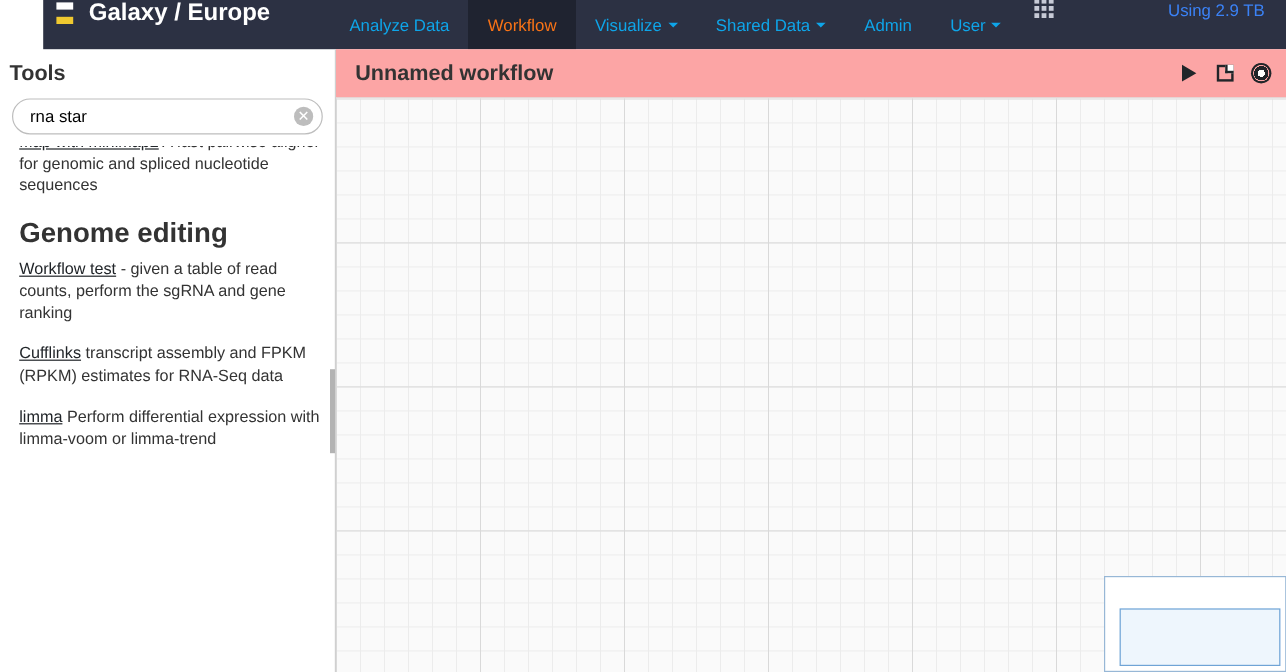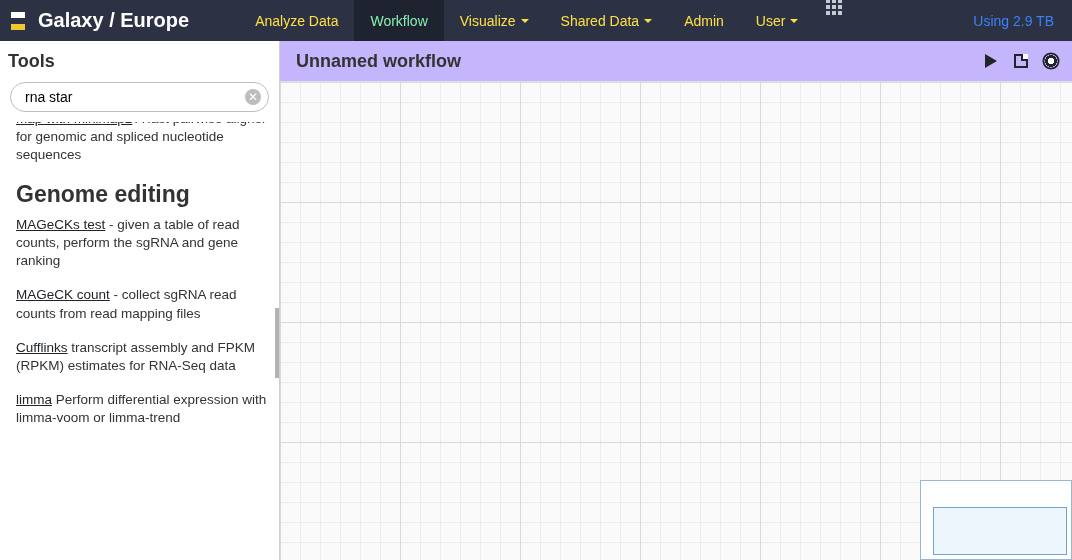--- a/index.html
+++ b/index.html
@@ -1,47 +1,47 @@
 <!DOCTYPE html>
 <html><head>
 <meta charset="utf-8">
 <style>
 * { box-sizing: border-box; margin: 0; padding: 0; }
 body { font-family: Arial, Helvetica, sans-serif; font-size: 14px; color: #333; width: 1072px; height: 560px; overflow: hidden; background: #fff; }
 
-.topbar { height: 41px; background: #2c3143; display: flex; align-items: center; color: #fff; padding: 0 0 0 8px; }
+.topbar { height: 41px; background: #2c3143; display: flex; align-items: flex-start; color: #fff; padding: 0 0 0 8px; margin-left: 36px; }
 .logo { width: 22px; height: 22px; display: inline-block; margin-right: 8px; position: relative; }
 .logo::before { content: ""; position: absolute; left: 3px; top: 2px; width: 14px; height: 6px; background: #fff; }
 .logo::after { content: ""; position: absolute; left: 3px; bottom: 2px; width: 14px; height: 6px; background: #f0c930; }
 .brand { font-weight: 700; font-size: 20px; white-space: nowrap; }
 
 .nav { display: flex; margin-left: 50px; height: 100%; align-items: stretch; }
-.nav-item { display: flex; align-items: center; padding: 0 16px; color: #fde047; font-size: 14px; cursor: pointer; }
-.nav-item.active { background: #1f2330; color: #86efac; }
+.nav-item { display: flex; align-items: center; padding: 0 16px; color: #0ea5e9; font-size: 14px; cursor: pointer; }
+.nav-item.active { background: #1f2330; color: #f97316; }
 .caret { width: 0; height: 0; border-left: 4px solid transparent; border-right: 4px solid transparent; border-top: 4px solid currentColor; margin-left: 5px; display: inline-block; }
 .grid-icon { display: flex; flex-wrap: wrap; width: 18px; height: 14px; gap: 2px; margin-left: 12px; align-content: center; }
 .grid-icon span { width: 4px; height: 4px; background: #c7cad6; }
 .usage { margin-left: auto; margin-right: 18px; color: #3b82f6; font-size: 14px; }
 
 .content { display: flex; height: calc(560px - 41px); }
 
 .sidebar { width: 280px; border-right: 1px solid #d0d0d0; display: flex; flex-direction: column; }
 .sidebar-head { padding: 10px 10px 4px 8px; font-size: 18px; font-weight: 700; }
 .search-wrap { padding: 6px 10px 10px 10px; }
 .search { position: relative; }
 .search input { width: 100%; height: 30px; border: 1px solid #bdbdbd; border-radius: 15px; padding: 4px 34px 4px 14px; font-size: 14px; outline: none; }
 .search .clear { position: absolute; right: 8px; top: 50%; transform: translateY(-50%); width: 16px; height: 16px; border-radius: 50%; background: #bdbdbd; color: #fff; font-size: 12px; line-height: 16px; text-align: center; cursor: pointer; }
 .tool-list { flex: 1; overflow-y: hidden; padding: 0 10px 10px 16px; position: relative; }
 .section { font-size: 23px; font-weight: 700; margin: 14px 0 8px 0; }
 .tool { margin: 8px 0 16px 0; line-height: 1.35; font-size: 13.5px; }
 .tool a { color: #212529; text-decoration: underline; }
 .sidebar-scroll-marker { position: absolute; right: -2px; top: 186px; width: 6px; height: 70px; background: #b3b3b3; }
 
 .canvas-area { flex: 1; display: flex; flex-direction: column; position: relative; }
-.canvas-head { height: 41px; display: flex; align-items: center; padding: 0 12px 0 16px; border-bottom: 1px solid #e0e0e0; background: #c4b5fd; }
+.canvas-head { height: 41px; display: flex; align-items: center; padding: 0 12px 0 16px; border-bottom: 1px solid #e0e0e0; background: #fca5a5; }
 .canvas-title { font-size: 18px; font-weight: 700; }
 .canvas-actions { margin-left: auto; display: flex; gap: 12px; }
 .action-icon { width: 18px; height: 18px; cursor: pointer; display: flex; align-items: center; justify-content: center; }
 .play { width: 0; height: 0; border-top: 7px solid transparent; border-bottom: 7px solid transparent; border-left: 12px solid #212529; }
 .floppy { width: 14px; height: 14px; border: 2px solid #212529; position: relative; }
 .floppy::before { content: ""; position: absolute; top: -2px; right: -2px; width: 5px; height: 5px; background: #fff; border-left: 2px solid #212529; border-bottom: 2px solid #212529; }
 .gear { width: 14px; height: 14px; border-radius: 50%; background: radial-gradient(circle, #fff 3px, #212529 3px, #212529 6px, transparent 6px); box-shadow: 0 -2px 0 -0.5px #212529, 0 2px 0 -0.5px #212529, -2px 0 0 -0.5px #212529, 2px 0 0 -0.5px #212529, 1.5px 1.5px 0 -0.5px #212529, -1.5px 1.5px 0 -0.5px #212529, 1.5px -1.5px 0 -0.5px #212529, -1.5px -1.5px 0 -0.5px #212529; }
 
 .grid-canvas {
   flex: 1;
@@ -106,22 +106,21 @@
     <div class="search-wrap">
       <div class="search">
         <input type="text" value="rna star" style="">
         <span class="clear">✕</span>
       </div>
     </div>
     <div class="tool-list">
       <div class="tool" style="margin-top:-12px"><a>Map with minimap2</a><span> A fast pairwise aligner for genomic and spliced nucleotide sequences</span></div>
 
       <div class="section">Genome editing</div>
-      <div class="tool"><a>MAGeCKs test</a><span> - given a table of read counts, perform the sgRNA and gene ranking</span></div>
-      <div class="tool"><a>MAGeCK count</a><span> - collect sgRNA read counts from read mapping files</span></div>
+      <div class="tool"><a>Workflow test</a><span> - given a table of read counts, perform the sgRNA and gene ranking</span></div>
 
       <div class="tool"><a>Cufflinks</a><span> transcript assembly and FPKM (RPKM) estimates for RNA-Seq data</span></div>
       <div class="tool"><a>limma</a><span> Perform differential expression with limma-voom or limma-trend</span></div>
 
       <div class="sidebar-scroll-marker"></div>
     </div>
   </div>
 
   <div class="canvas-area">
     <div class="canvas-head">

